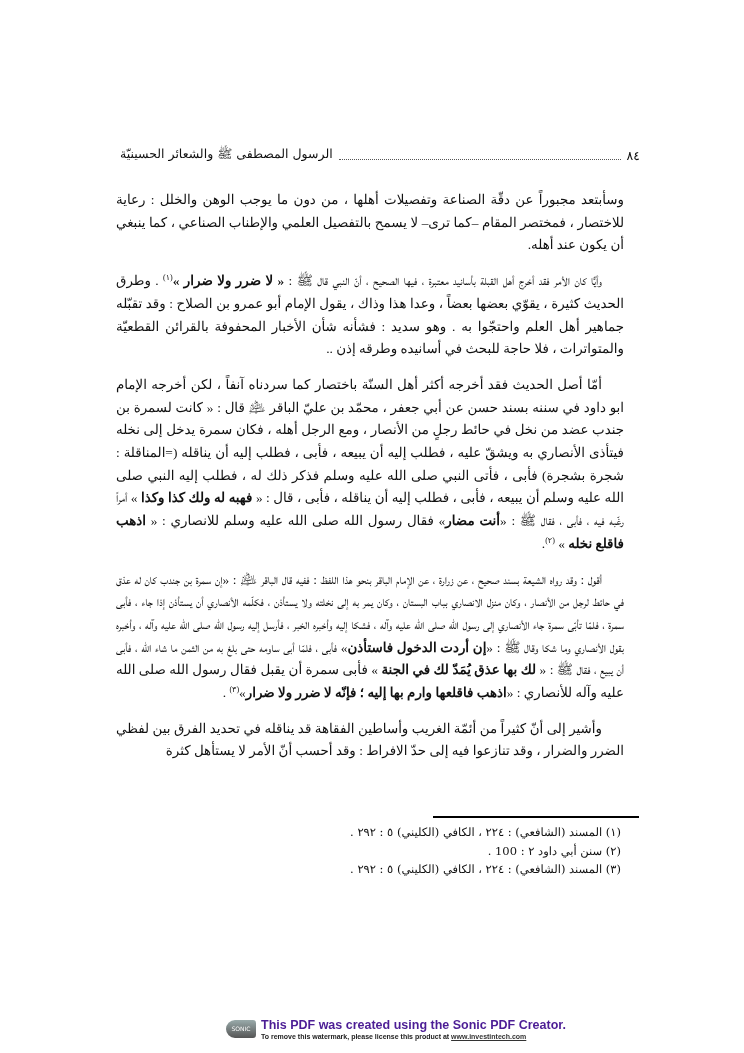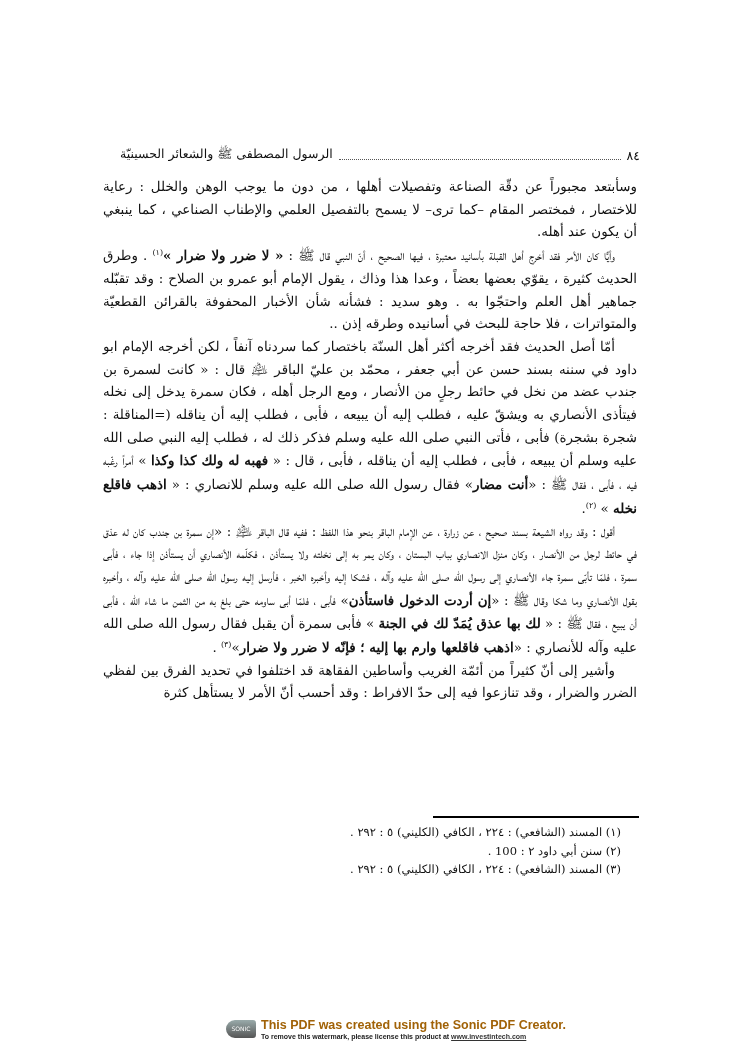--- a/index.html
+++ b/index.html
@@ -3,50 +3,50 @@
 <meta charset="utf-8">
 <style>
   html, body { margin:0; padding:0; background:#ffffff; }
   body { width:744px; height:1053px; position:relative; overflow:hidden; font-family:"DejaVu Serif", serif; color:#111; }
   .page { position:absolute; left:0; top:0; width:744px; height:1053px; background:#fff; }
   .header { position:absolute; top:145px; left:120px; width:520px; height:20px; direction:rtl; display:flex; align-items:center; font-size:12.5px; }
   .header .page-num { white-space:nowrap; }
   .header .dots { flex:1; border-bottom:1px dotted #555; height:8px; margin:0 6px; }
   .header .running-title { white-space:nowrap; }
   .body-text { position:absolute; top:176px; left:103px; width:534px; direction:rtl; text-align:justify; font-size:13.4px; line-height:22.7px; }
-  .body-text p { margin:0; }
+  .body-text p { margin:13px;font-family:Liberation Serif, serif; }
   .body-text p.indent { text-indent:22px; }
   .body-text b { font-weight:bold; }
   .sup { font-size:8px; vertical-align:super; line-height:0; }
   .rule { position:absolute; top:816px; left:433px; width:206px; height:2px; background:#000; }
   .footnotes { position:absolute; top:823px; left:284px; width:337px; direction:rtl; font-size:11.5px; line-height:18.7px; }
   .footnotes div { white-space:nowrap; }
   .watermark { position:absolute; top:1018px; left:226px; width:320px; height:28px; }
   .wm-logo { position:absolute; left:0; top:2px; width:30px; height:18px; background:linear-gradient(#9aa, #555); border-radius:9px 3px 3px 9px; color:#fff; font-family:"DejaVu Sans", sans-serif; font-size:6px; line-height:18px; text-align:center; }
-  .wm-line1 { position:absolute; left:35px; top:0; font-family:"Liberation Sans", sans-serif; font-weight:bold; font-size:12.5px; white-space:nowrap; color:#a16207; }
+  .wm-line1 { position:absolute; left:35px; top:0; font-family:"Liberation Sans", sans-serif; font-weight:bold; font-size:12.5px; white-space:nowrap; color:#4c1d95; }
   .wm-line2 { position:absolute; left:35px; top:15px; font-family:"Liberation Sans", sans-serif; font-weight:bold; font-size:7px; white-space:nowrap; color:#222; }
   .wm-link { color:#333; text-decoration:underline; }
 </style>
 </head>
 <body>
 
 <div class="page">
 
   <div class="header">
     <span class="page-num">٨٤</span>
     <span class="dots"></span>
     <span class="running-title">الرسول المصطفى ﷺ والشعائر الحسينيّة</span>
   </div>
 
   <div class="body-text" id="body-text">
       <p><span>وسأبتعد مجبوراً عن دقّة الصناعة وتفصيلات أهلها ، من دون ما يوجب الوهن والخلل : رعاية للاختصار ، فمختصر المقام –كما ترى– لا يسمح بالتفصيل العلمي والإطناب الصناعي ، كما ينبغي أن يكون عند أهله.</span></p>
       <p class="indent"><span>وأيًّا كان الأمر فقد أخرج أهل القبلة بأسانيد معتبرة ، فيها الصحيح ، أنّ النبي قال ﷺ : </span><b>« لا ضرر ولا ضرار »</b><span class="sup">(١)</span><span> . وطرق الحديث كثيرة ، يقوّي بعضها بعضاً ، وعدا هذا وذاك ، يقول الإمام أبو عمرو بن الصلاح : وقد تقبّله جماهير أهل العلم واحتجّوا به . وهو سديد : فشأنه شأن الأخبار المحفوفة بالقرائن القطعيّة والمتواترات ، فلا حاجة للبحث في أسانيده وطرقه إذن ..</span></p>
       <p class="indent"><span>أمّا أصل الحديث فقد أخرجه أكثر أهل السنّة باختصار كما سردناه آنفاً ، لكن أخرجه الإمام ابو داود في سننه بسند حسن عن أبي جعفر ، محمّد بن عليّ الباقر ﵇ قال : « كانت لسمرة بن جندب عضد من نخل في حائط رجلٍ من الأنصار ، ومع الرجل أهله ، فكان سمرة يدخل إلى نخله فيتأذى الأنصاري به ويشقّ عليه ، فطلب إليه أن يبيعه ، فأبى ، فطلب إليه أن يناقله (=المناقلة : شجرة بشجرة) فأبى ، فأتى النبي صلى الله عليه وسلم فذكر ذلك له ، فطلب إليه النبي صلى الله عليه وسلم أن يبيعه ، فأبى ، فطلب إليه أن يناقله ، فأبى ، قال : « </span><b>فهبه له ولك كذا وكذا</b><span> » أمراً رغّبه فيه ، فأبى ، فقال ﷺ : «</span><b>أنت مضار</b><span>» فقال رسول الله صلى الله عليه وسلم للانصاري : « </span><b>اذهب فاقلع نخله</b><span> » </span><span class="sup">(٢)</span><span>.</span></p>
       <p class="indent"><span>أقول : وقد رواه الشيعة بسند صحيح ، عن زرارة ، عن الإمام الباقر بنحو هذا اللفظ : ففيه قال الباقر ﵇ : «إن سمرة بن جندب كان له عذق في حائط لرجل من الأنصار ، وكان منزل الانصاري بباب البستان ، وكان يمر به إلى نخلته ولا يستأذن ، فكلّمه الأنصاري أن يستأذن إذا جاء ، فأبى سمرة ، فلمّا تأبّى سمرة جاء الأنصاري إلى رسول الله صلى الله عليه وآله ، فشكا إليه وأخبره الخبر ، فأرسل إليه رسول الله صلى الله عليه وآله ، وأخبره بقول الأنصاري وما شكا وقال ﷺ : «</span><b>إن أردت الدخول فاستأذن</b><span>» فأبى ، فلمّا أبى ساومه حتى بلغ به من الثمن ما شاء الله ، فأبى أن يبيع ، فقال ﷺ : « </span><b>لك بها عذق يُمَدّ لك في الجنة</b><span> » فأبى سمرة أن يقبل فقال رسول الله صلى الله عليه وآله للأنصاري : «</span><b>اذهب فاقلعها وارم بها إليه ؛ فإنّه لا ضرر ولا ضرار</b><span>»</span><span class="sup">(٣)</span><span> .</span></p>
-      <p class="indent"><span>وأشير إلى أنّ كثيراً من أئمّة الغريب وأساطين الفقاهة قد اختلفوا في تحديد الفرق بين لفظي الضرر والضرار ، وقد تنازعوا فيه إلى حدّ الافراط : وقد أحسب أنّ الأمر لا يستأهل كثرة</span></p>
+      <p class="indent"><span>وأشير إلى أنّ كثيراً من أئمّة الغريب وأساطين الفقاهة قد يناقله في تحديد الفرق بين لفظي الضرر والضرار ، وقد تنازعوا فيه إلى حدّ الافراط : وقد أحسب أنّ الأمر لا يستأهل كثرة</span></p>
     </div>
 
   <div class="rule"></div>
 
   <div class="footnotes">
     <div>(١) المسند (الشافعي) : ٢٢٤ ، الكافي (الكليني) ٥ : ٢٩٢ .</div>
     <div>(٢) سنن أبي داود ٢ : 100 .</div>
     <div>(٣) المسند (الشافعي) : ٢٢٤ ، الكافي (الكليني) ٥ : ٢٩٢ .</div>
   </div>
 

